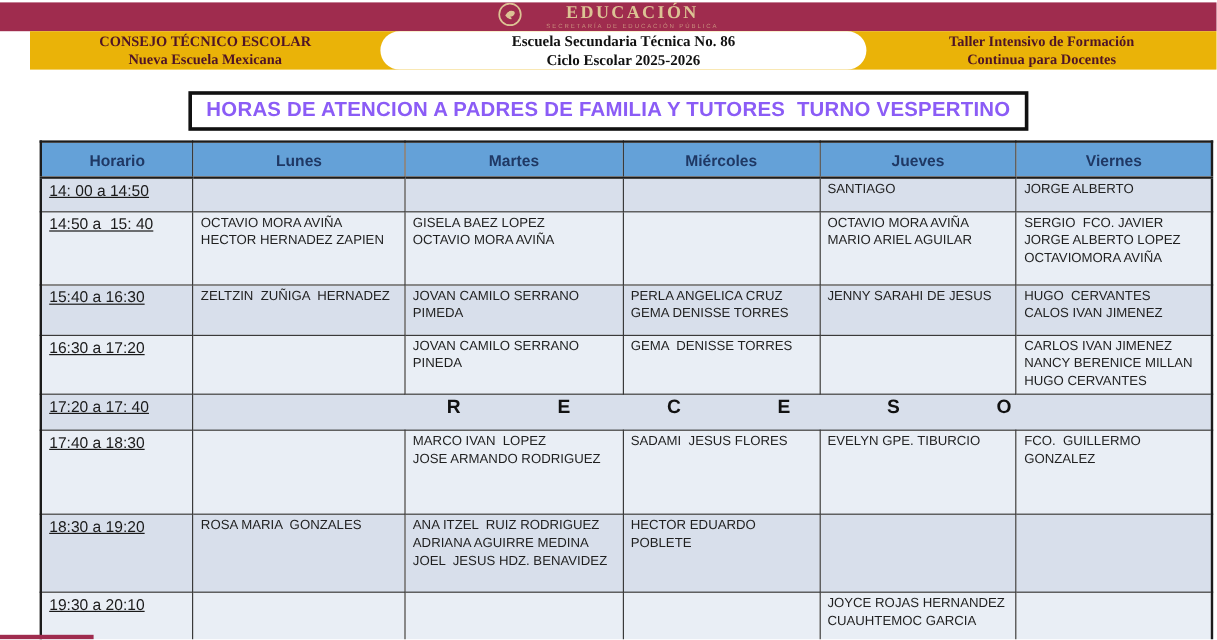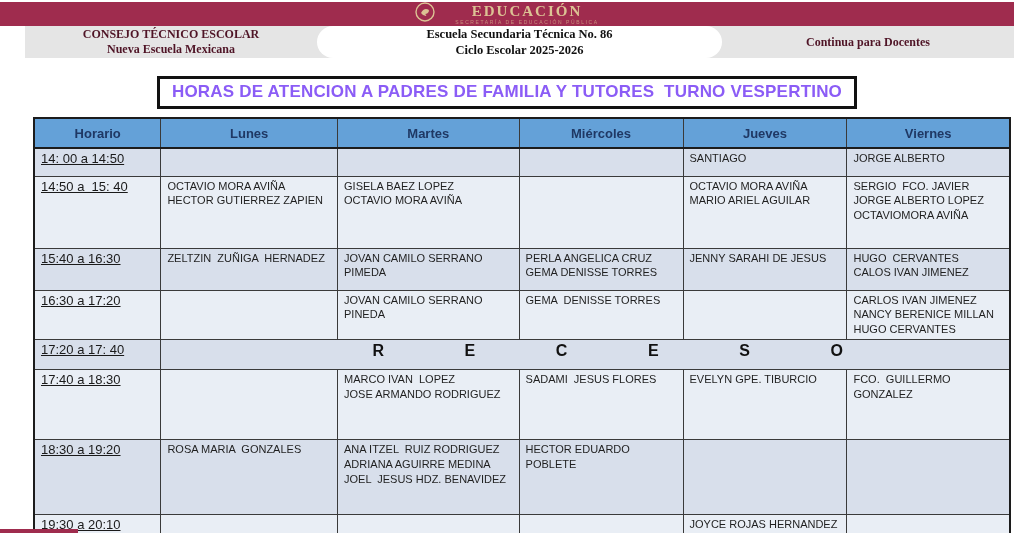--- a/index.html
+++ b/index.html
@@ -23,21 +23,21 @@
     font-family:"Liberation Serif", serif;
     font-weight:bold;font-size:15px;letter-spacing:2px;color:#dcc394;
   }
   .brand-sub{
     font-size:5px;letter-spacing:1.6px;color:#c98f7d;margin-top:1px;
     font-family:"Liberation Sans", sans-serif;
   }
   
   .band{
     position:absolute;left:25px;top:26px;width:989px;height:32px;
-    background:#e5e5e5;
+    background:#eab308;
     display:flex;align-items:stretch;
     font-family:"Liberation Serif", serif;
   }
   .band-section{
     flex:1 1 0;display:flex;flex-direction:column;align-items:center;justify-content:center;
     color:#4f1426;font-weight:bold;font-size:12px;line-height:1.25;text-align:center;
   }
   .band-center-box{
     flex:0 0 405px;background:#ffffff;border-radius:16px;
     display:flex;flex-direction:column;align-items:center;justify-content:center;
@@ -114,20 +114,21 @@
   <div class="band">
     <div class="band-section">
       <span>CONSEJO TÉCNICO ESCOLAR</span>
       <span>Nueva Escuela Mexicana</span>
     </div>
     <div class="band-center-box">
       <span>Escuela Secundaria Técnica No. 86</span>
       <span>Ciclo Escolar 2025-2026</span>
     </div>
     <div class="band-section">
+      <span>Taller Intensivo de Formación</span>
       <span>Continua para Docentes</span>
     </div>
   </div>
 
   <div class="title-wrap">
     <div class="title-box">HORAS DE ATENCION A PADRES DE FAMILIA Y TUTORES  TURNO VESPERTINO</div>
   </div>
 
   <table class="sched">
     <colgroup>
@@ -154,25 +155,25 @@
           <td class="names"></td>
           <td class="names"></td>
           <td class="names"></td>
           <td class="names">
             <div class="name">SANTIAGO</div>
           </td>
           <td class="names">
             <div class="name">JORGE ALBERTO</div>
           </td>
         </tr>
-        <tr style="height: 72px;">
+        <tr style="height: 61px;">
           <td class="time">14:50 a  15: 40</td>
           <td class="names">
             <div class="name">OCTAVIO MORA AVIÑA</div>
-            <div class="name">HECTOR GUTIERREZ ZAPIEN</div>
+            <div class="name">HECTOR HERNADEZ ZAPIEN</div>
           </td>
           <td class="names">
             <div class="name">GISELA BAEZ LOPEZ</div>
             <div class="name">OCTAVIO MORA AVIÑA</div>
           </td>
           <td class="names"></td>
           <td class="names">
             <div class="name">OCTAVIO MORA AVIÑA</div>
             <div class="name">MARIO ARIEL AGUILAR</div>
           </td>
@@ -241,21 +242,21 @@
           <td class="names v-m">
             <div class="name">SADAMI  JESUS FLORES</div>
           </td>
           <td class="names">
             <div class="name">EVELYN GPE. TIBURCIO</div>
           </td>
           <td class="names v-m">
             <div class="name">FCO.  GUILLERMO GONZALEZ</div>
           </td>
         </tr>
-        <tr style="height: 75px; padding-left: 44px;">
+        <tr style="height: 65px; padding-left: 44px;">
           <td class="time">18:30 a 19:20</td>
           <td class="names v-m">
             <div class="name">ROSA MARIA  GONZALES</div>
           </td>
           <td class="names">
             <div class="name">ANA ITZEL  RUIZ RODRIGUEZ</div>
             <div class="name">ADRIANA AGUIRRE MEDINA</div>
             <div class="name">JOEL  JESUS HDZ. BENAVIDEZ</div>
           </td>
           <td class="names">

